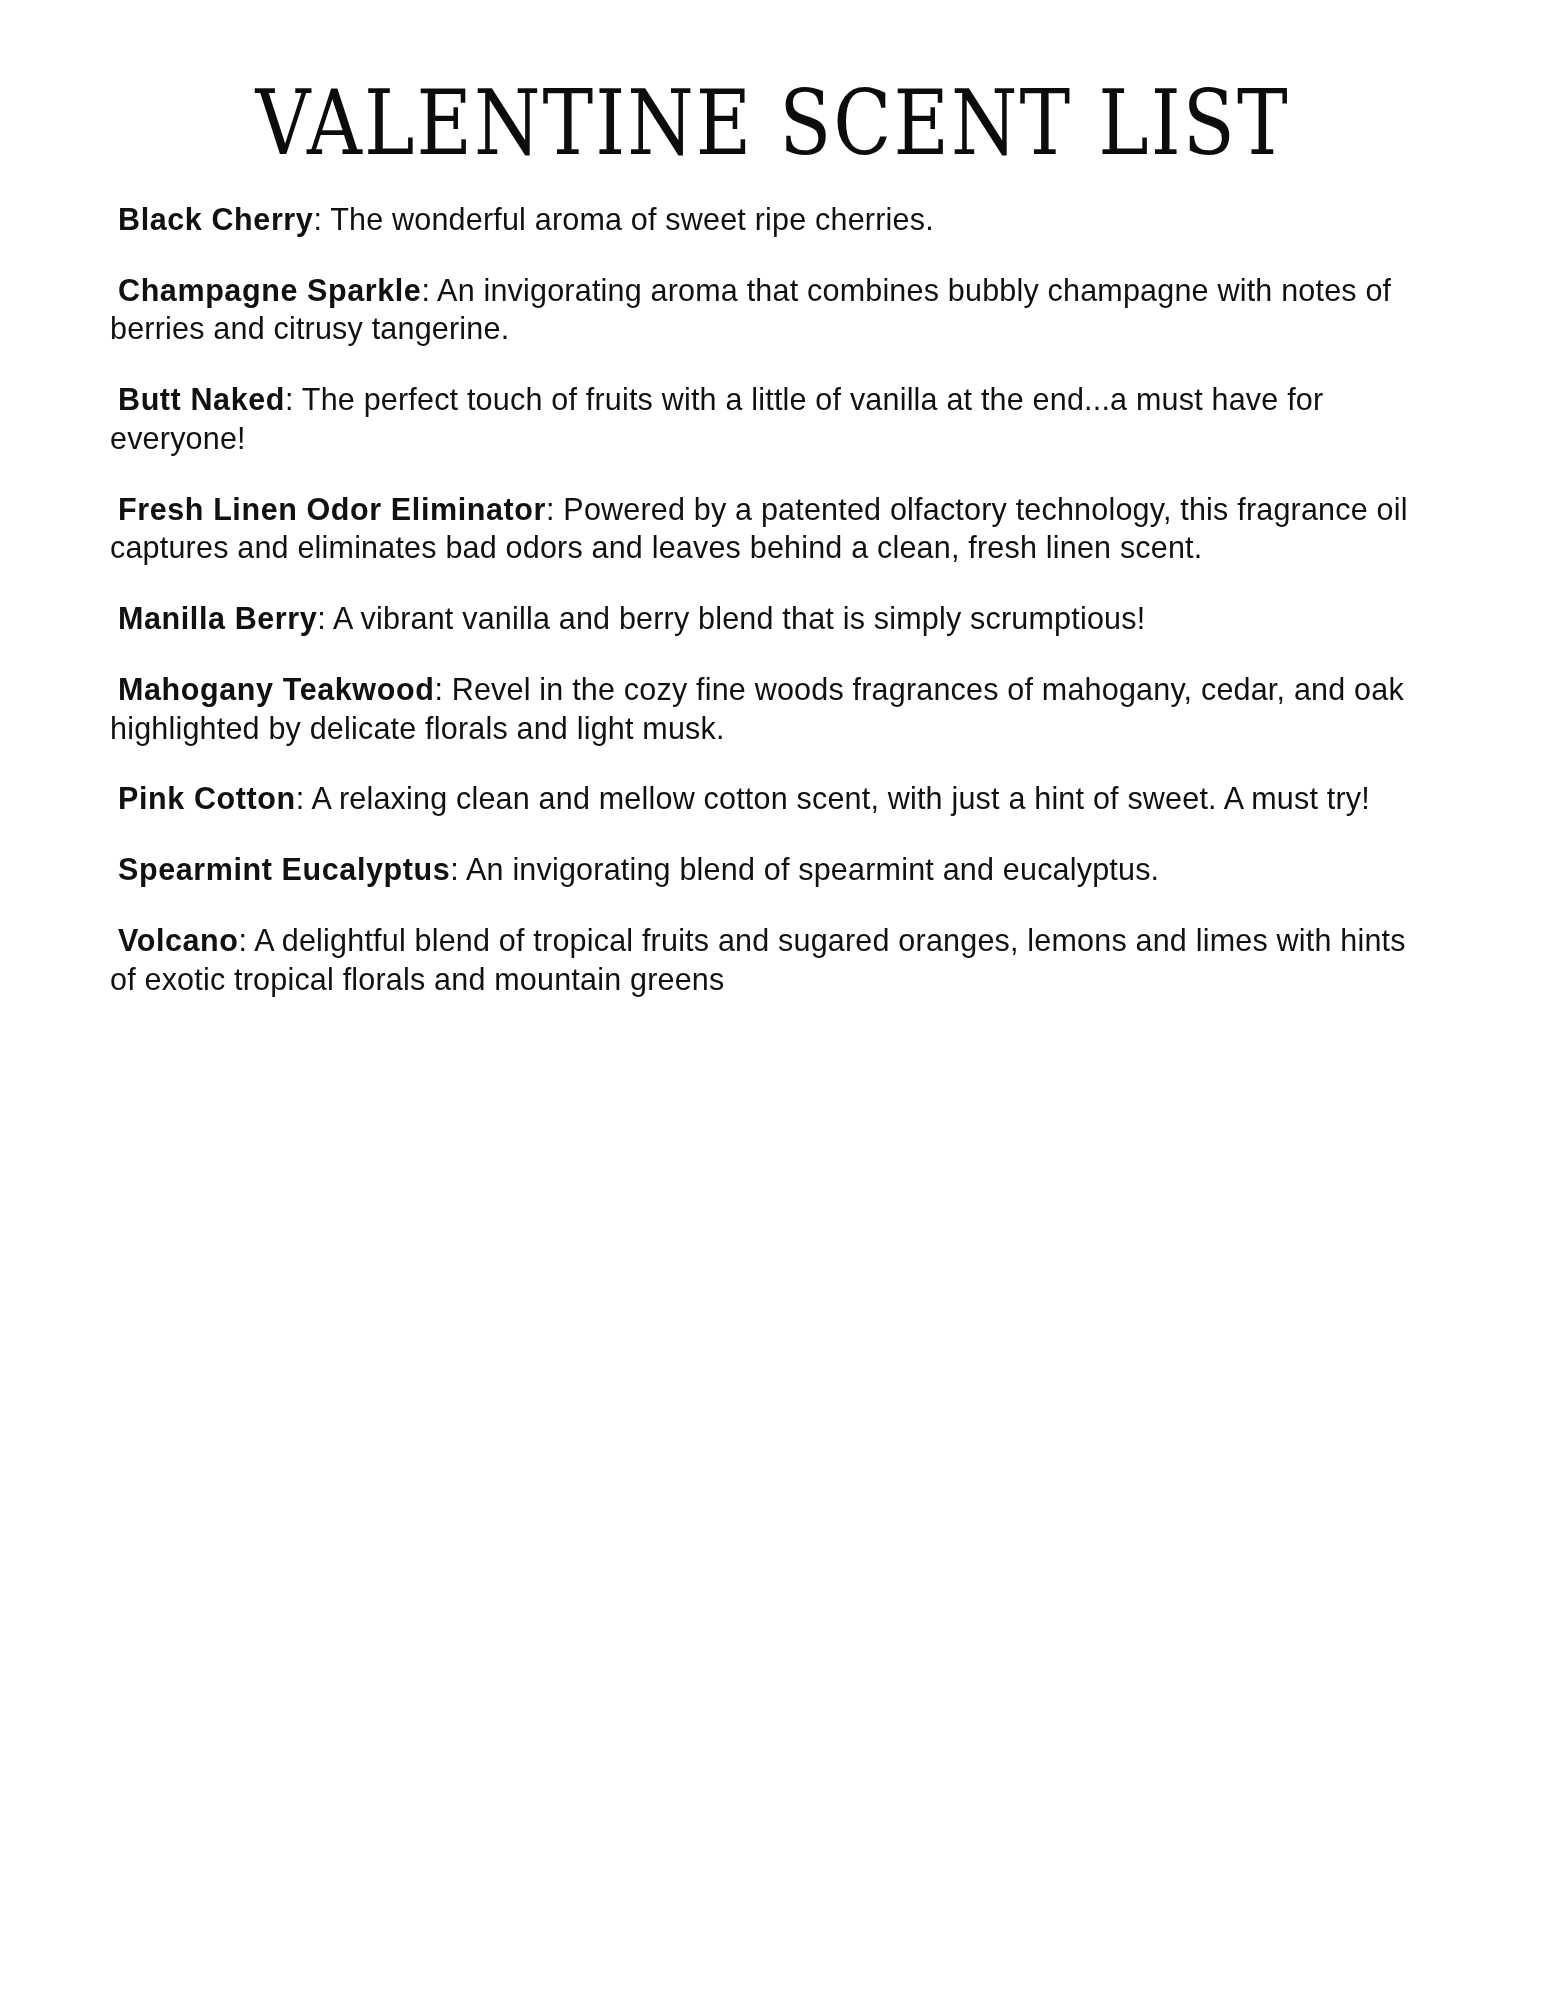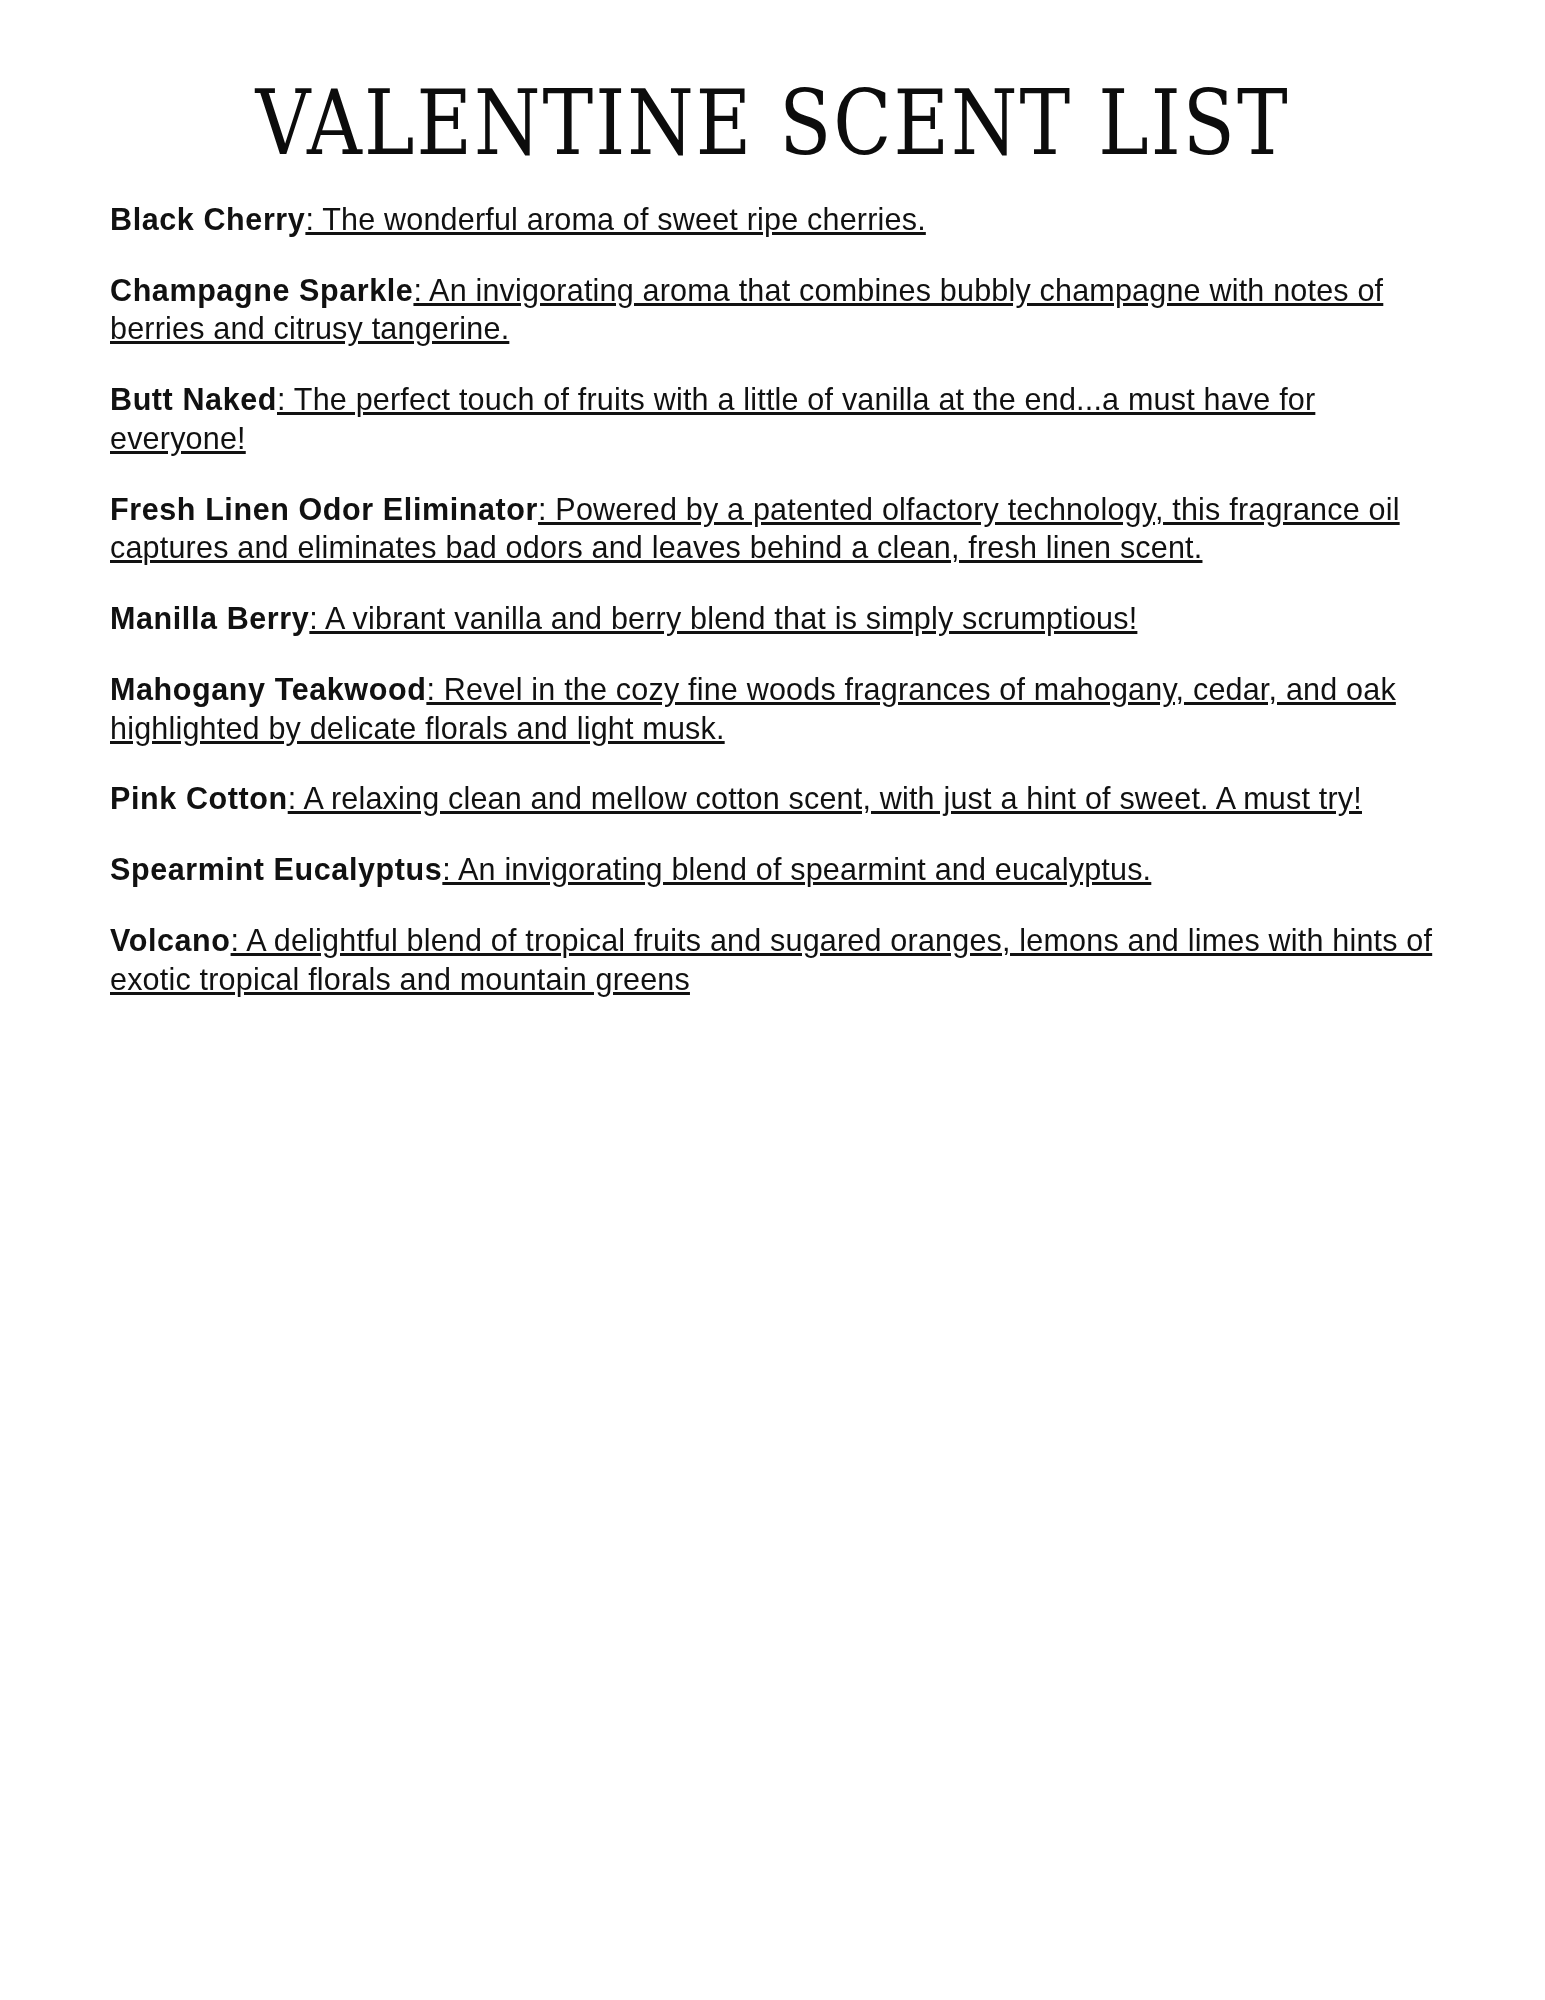--- a/index.html
+++ b/index.html
@@ -43,24 +43,24 @@
     margin: 0 0 32px 0;
     color: #111111;
     letter-spacing: 0.2px;
   }
   .entry:last-child {
     margin-bottom: 0;
   }
   .entry .name {
     font-weight: bold;
     letter-spacing: 0.6px;
+    margin-left: 8px;
   }
   .entry .desc {
     font-weight: normal;
-    text-decoration: underline;
   }
 </style>
 </head>
 <body>
 
 <div class="page">
 
   <h1 class="doc-title">VALENTINE SCENT LIST</h1>
 
   <div class="entries">

